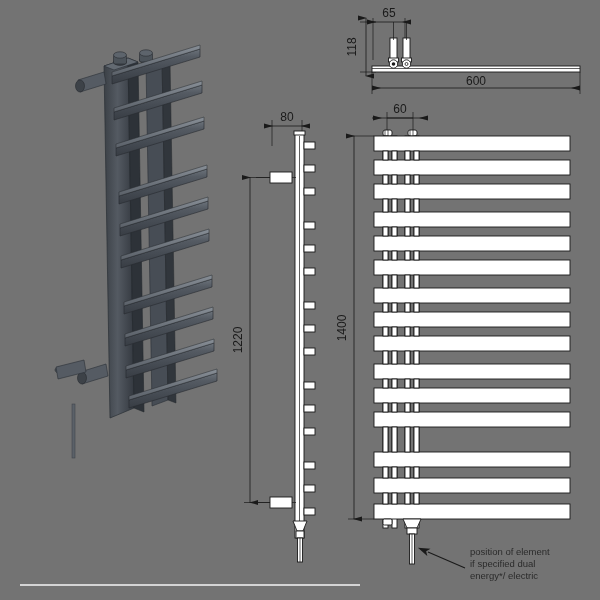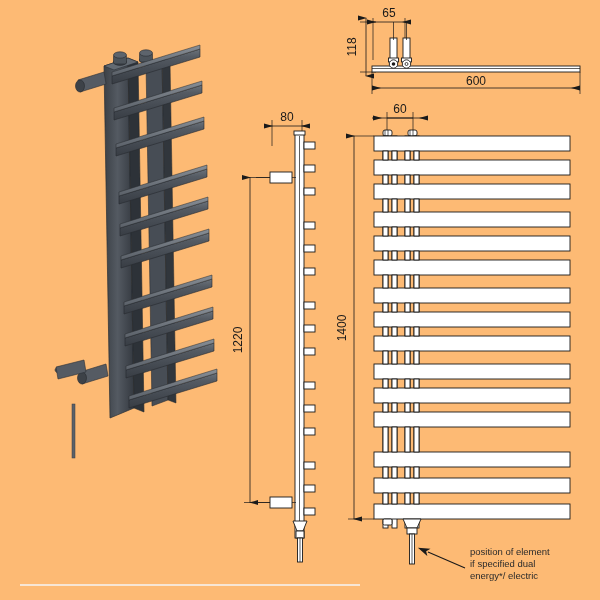--- a/index.html
+++ b/index.html
@@ -8,21 +8,21 @@
     padding: 0;
     background: #ffffff;
   }
   body {
     font-family: "Liberation Sans", sans-serif;
   }
   #sheet {
     position: relative;
     width: 600px;
     height: 600px;
-    background: #fdba74;
+    background: #737373;
     overflow: hidden;
   }
   #sheet svg {
     position: absolute;
     top: 0;
     left: 0;
     display: block;
   }
   .dimtext {
     font-family: "Liberation Sans", sans-serif;

